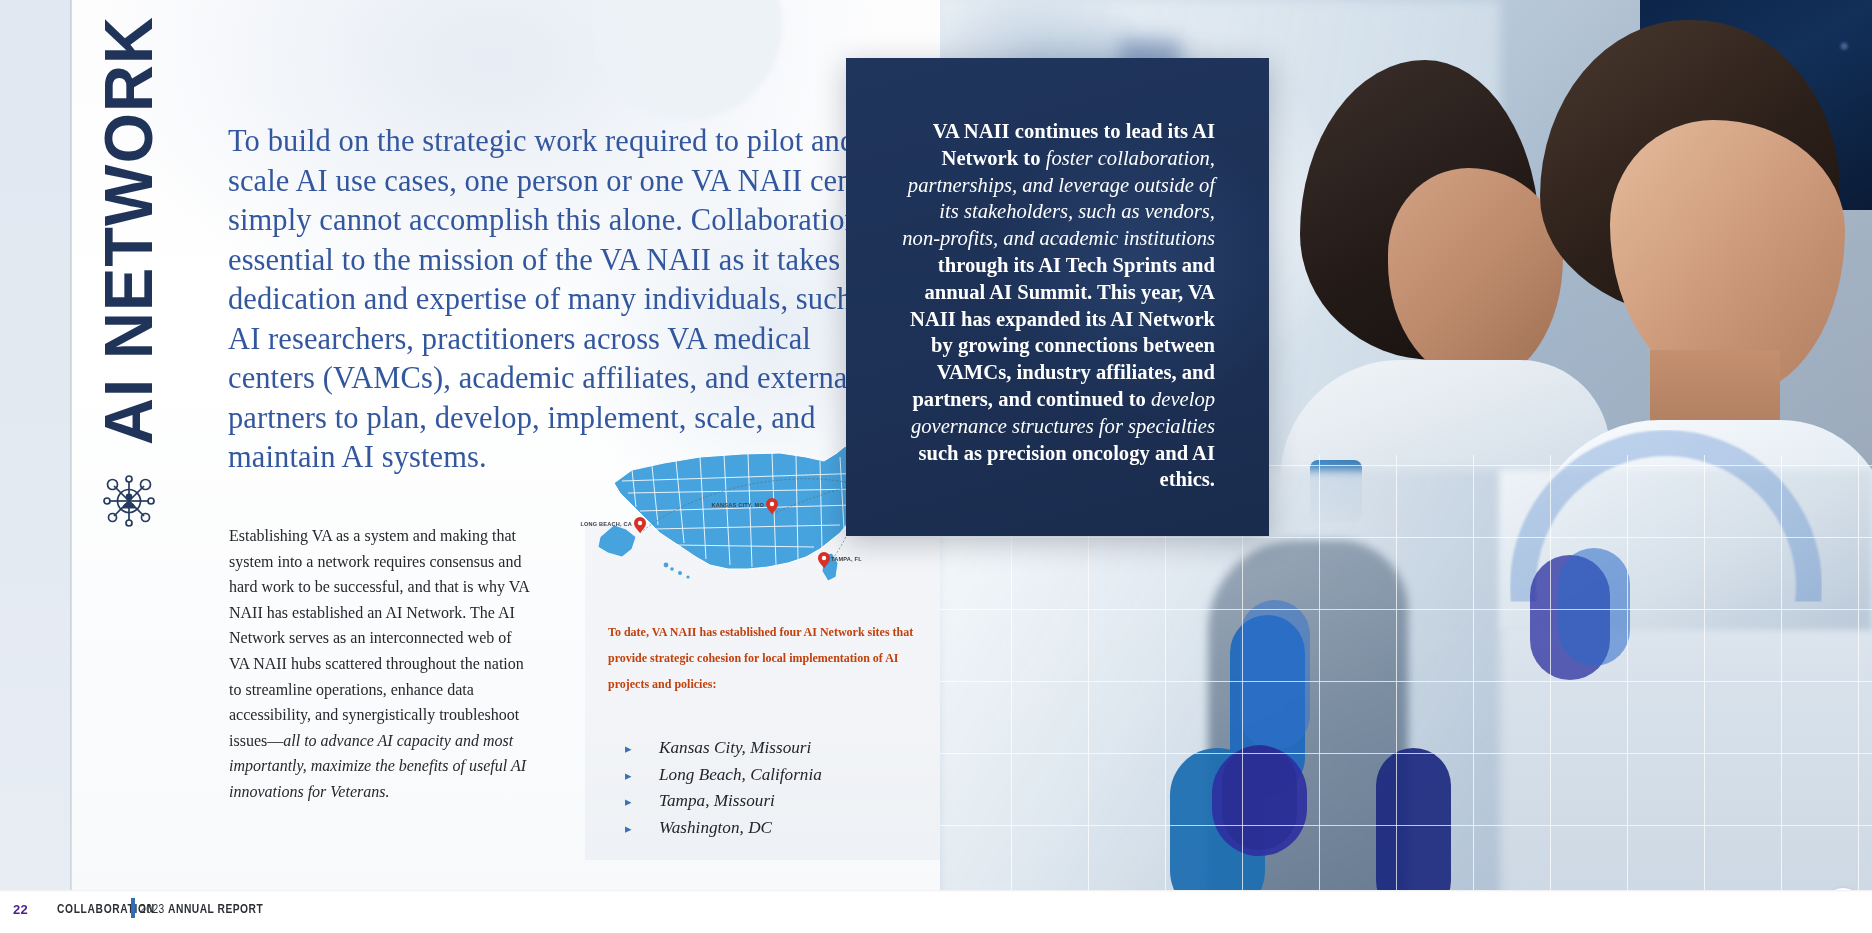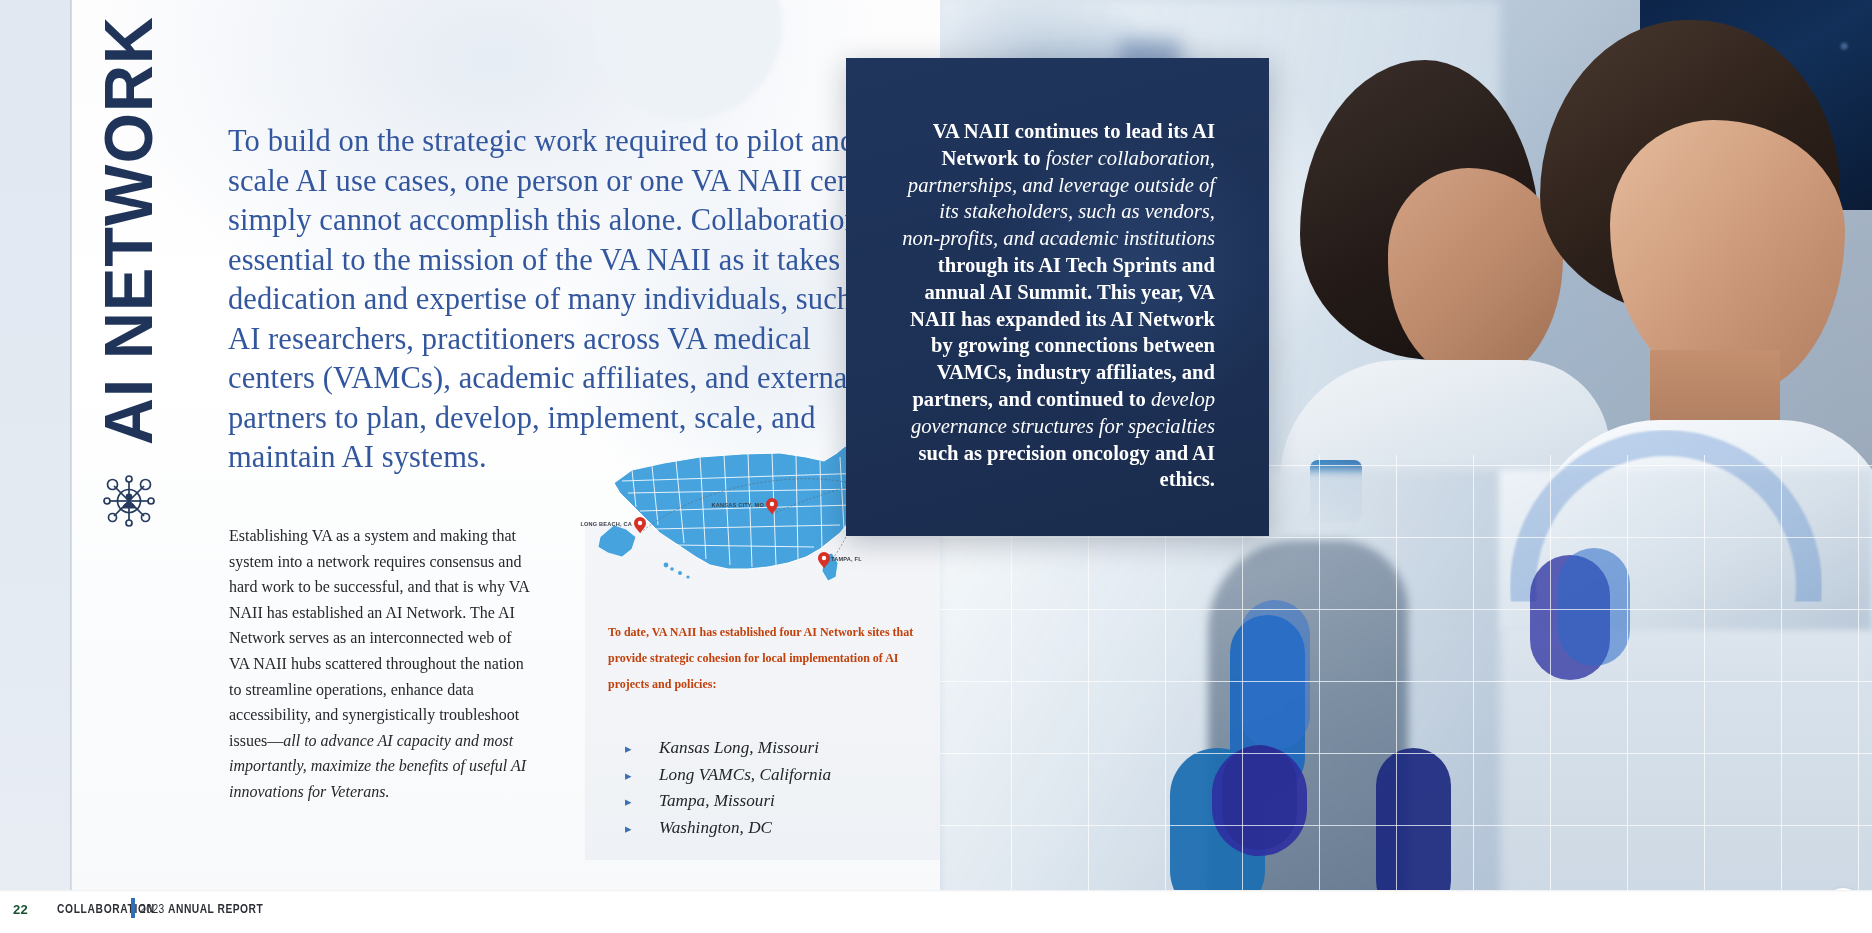--- a/index.html
+++ b/index.html
@@ -199,21 +199,21 @@
   .page-badge{position:absolute;left:1823px;top:888px;width:40px;height:40px;border-radius:50%;
     background:#ffffff;display:flex;align-items:center;justify-content:center;
     font-family:"Liberation Sans",sans-serif;font-weight:bold;font-size:16px;color:#1f3458;
     box-shadow:0 1px 4px rgba(0,0,0,.12);}
 
   
   .footer{position:absolute;left:0;top:890px;width:1872px;height:43px;background:#ffffff;}
   .footer-line{position:absolute;left:0;top:0;width:1872px;height:2px;
     background:linear-gradient(180deg,rgba(0,0,0,.07),rgba(0,0,0,0));}
   .pg-left{position:absolute;left:13px;top:12px;font-family:"Liberation Sans",sans-serif;
-    font-weight:bold;font-size:13px;color:#14532d;letter-spacing:.3px;}
+    font-weight:bold;font-size:13px;color:#4c1d95;letter-spacing:.3px;}
   .foot-collab{position:absolute;left:57px;top:12px;font-family:"Liberation Sans",sans-serif;
     font-size:12.5px;font-weight:bold;color:#2b2f35;letter-spacing:.8px;
     transform:scaleX(.82);transform-origin:left center;}
   .foot-div{position:absolute;left:131px;top:8px;width:3.5px;height:20px;background:#2f6fb8;}
   .foot-rep{position:absolute;left:140px;top:12px;font-family:"Liberation Sans",sans-serif;
     font-size:12.5px;color:#2b2f35;letter-spacing:.6px;
     transform:scaleX(.82);transform-origin:left center;white-space:nowrap;}
   .foot-rep b{font-weight:bold;}
 </style>
 </head>
@@ -320,25 +320,25 @@
         </g>
       </g>
     </svg>
   </div>
 
   <div class="caption">To date, VA NAII has established four AI Network sites that provide strategic cohesion for local implementation of AI projects and policies:</div>
 
   <div class="bullets">
     <div class="row">
       <span class="tri">▸</span>
-      <span class="txt">Kansas Long, Missouri</span>
+      <span class="txt">Kansas City, Missouri</span>
     </div>
     <div class="row">
       <span class="tri">▸</span>
-      <span class="txt">Long VAMCs, California</span>
+      <span class="txt">Long Beach, California</span>
     </div>
     <div class="row">
       <span class="tri">▸</span>
       <span class="txt">Tampa, Missouri</span>
     </div>
     <div class="row">
       <span class="tri">▸</span>
       <span class="txt">Washington, DC</span>
     </div>
   </div>

